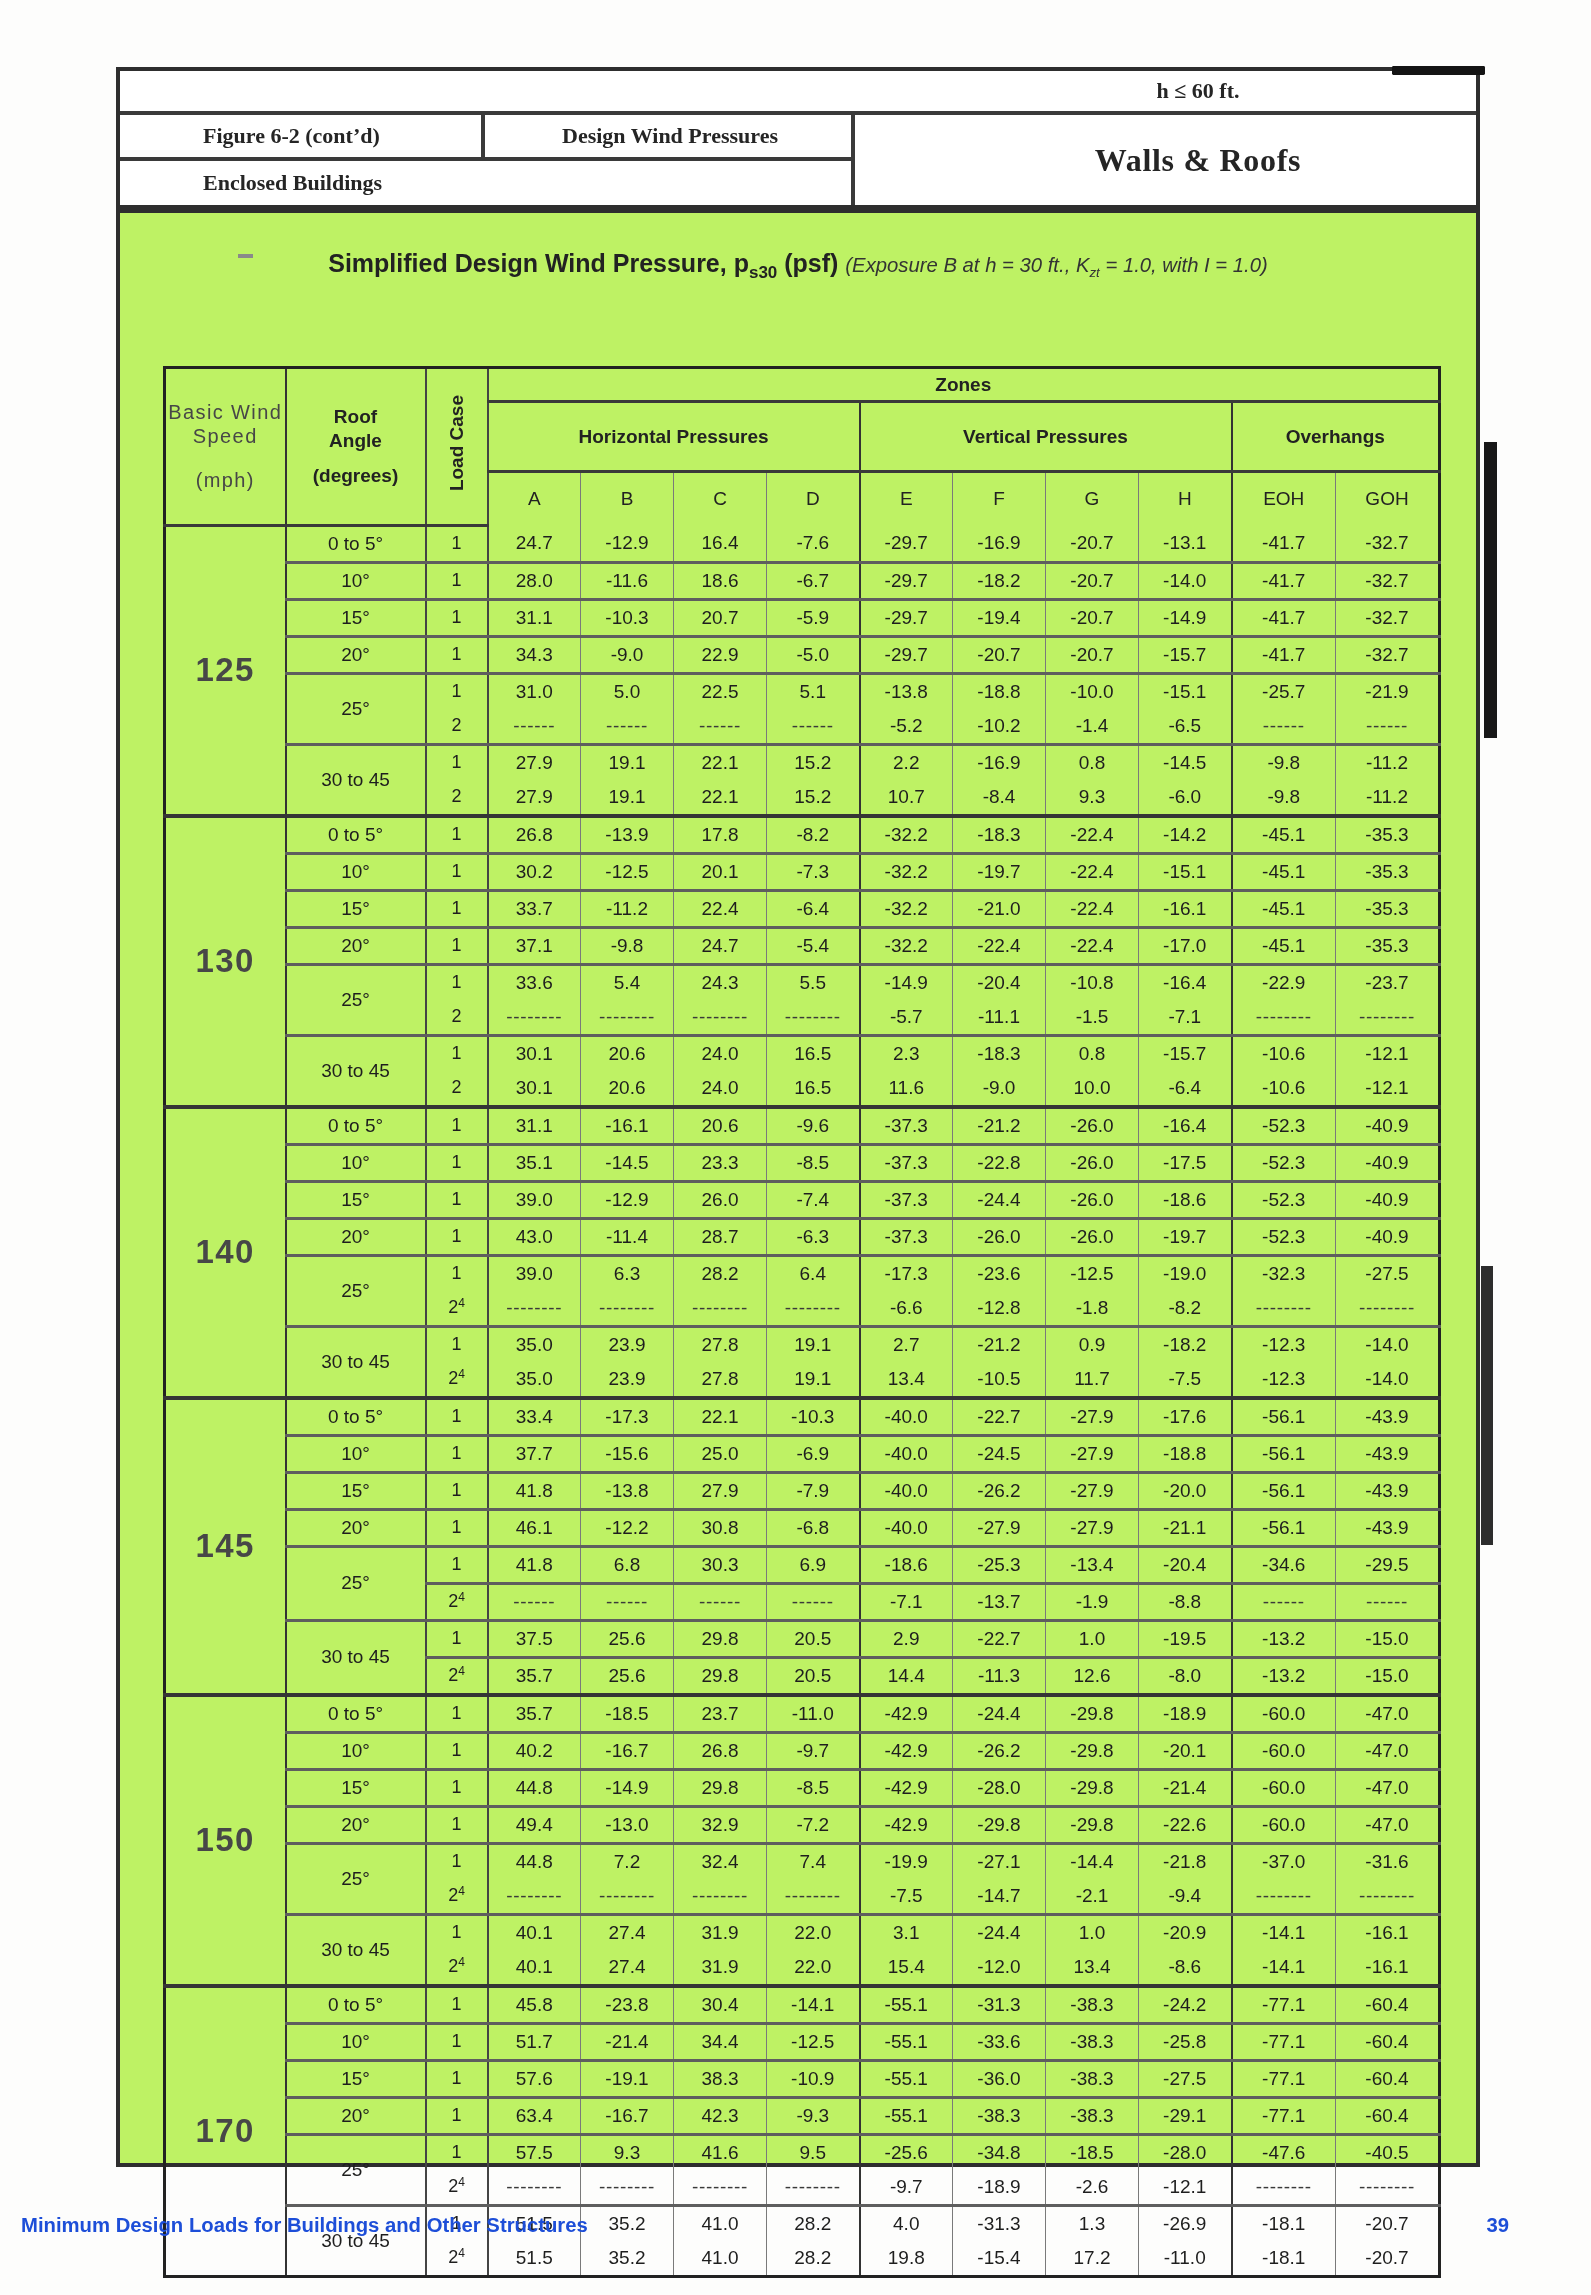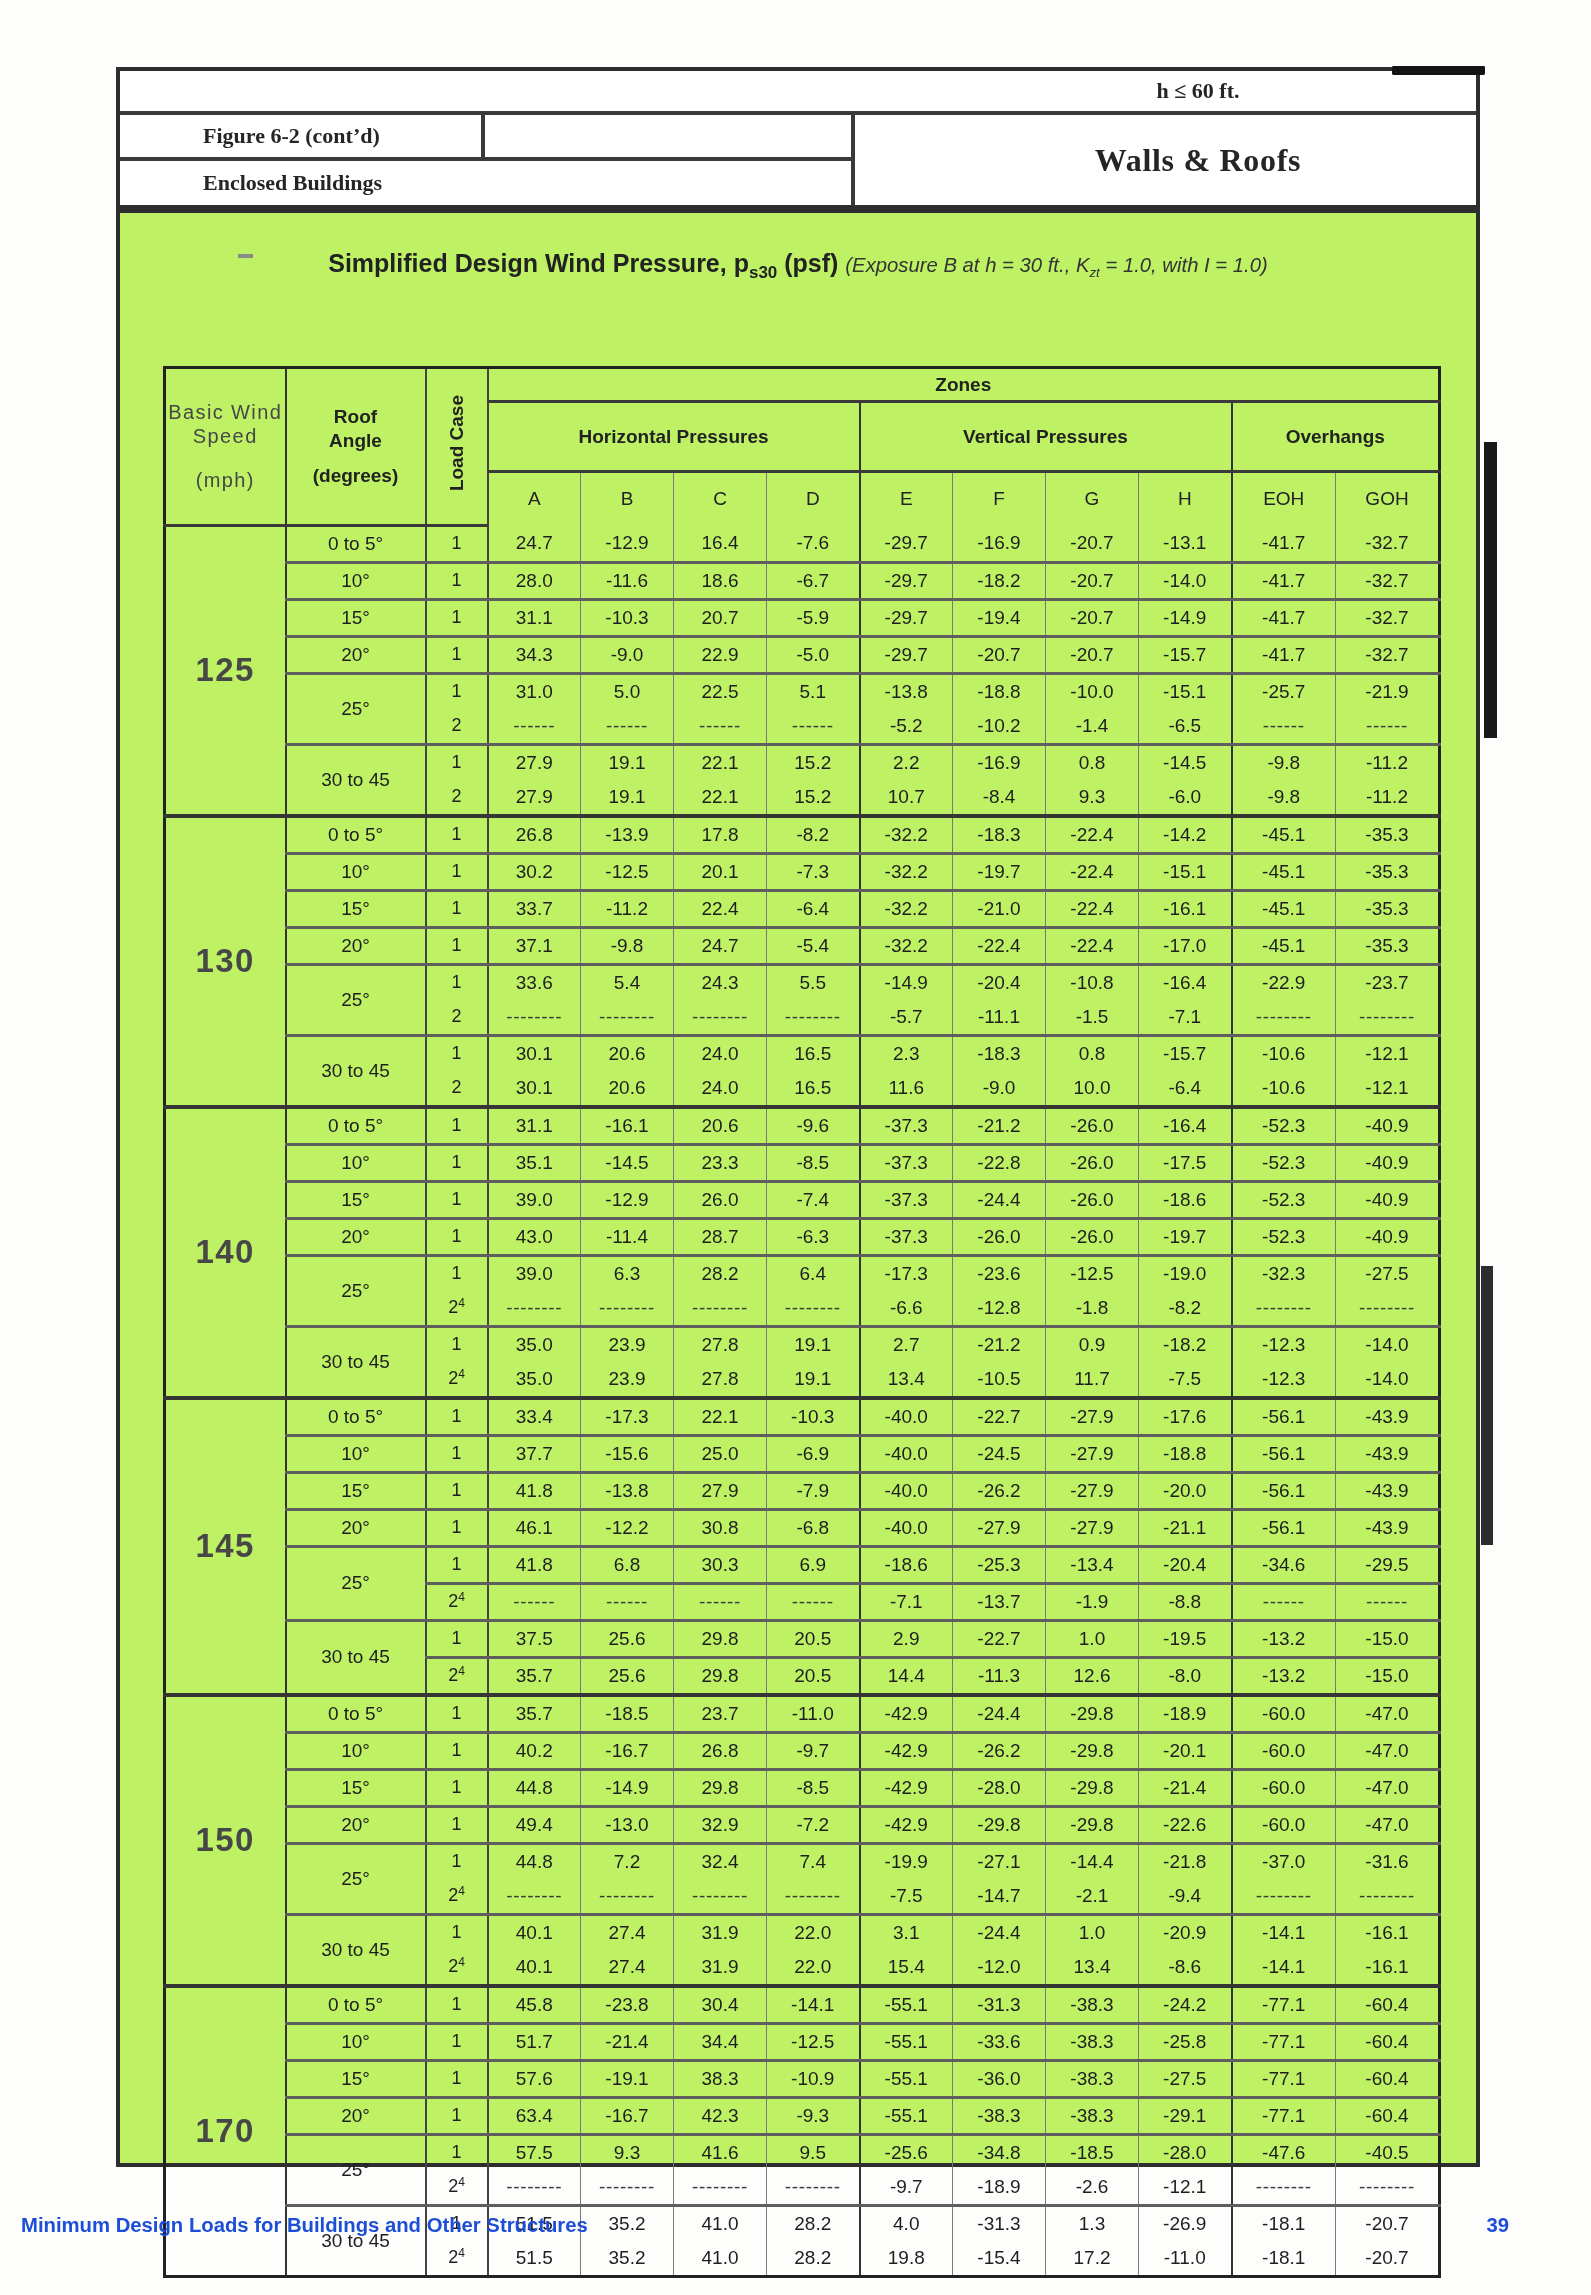--- a/index.html
+++ b/index.html
@@ -100,20 +100,21 @@
 <div class="page">
 
   <div class="hdr-box">
     <div class="hdr-row1">
       <div class="hdr-r1-right">h ≤ 60 ft.</div>
     </div>
     <div class="hdr-low">
       <div class="hdr-low-left">
         <div class="hdr-row2">
           <div class="hdr-fig">Figure 6-2 (cont’d)</div>
+          <div class="hdr-dwp">Design Wind Pressures</div>
         </div>
         <div class="hdr-row3">Enclosed Buildings</div>
       </div>
       <div class="hdr-low-right">Walls &amp; Roofs</div>
     </div>
   </div>
   <div class="hdr-smudge"></div>
 
   <div class="main-box">
     <div class="stray-dash"></div>

